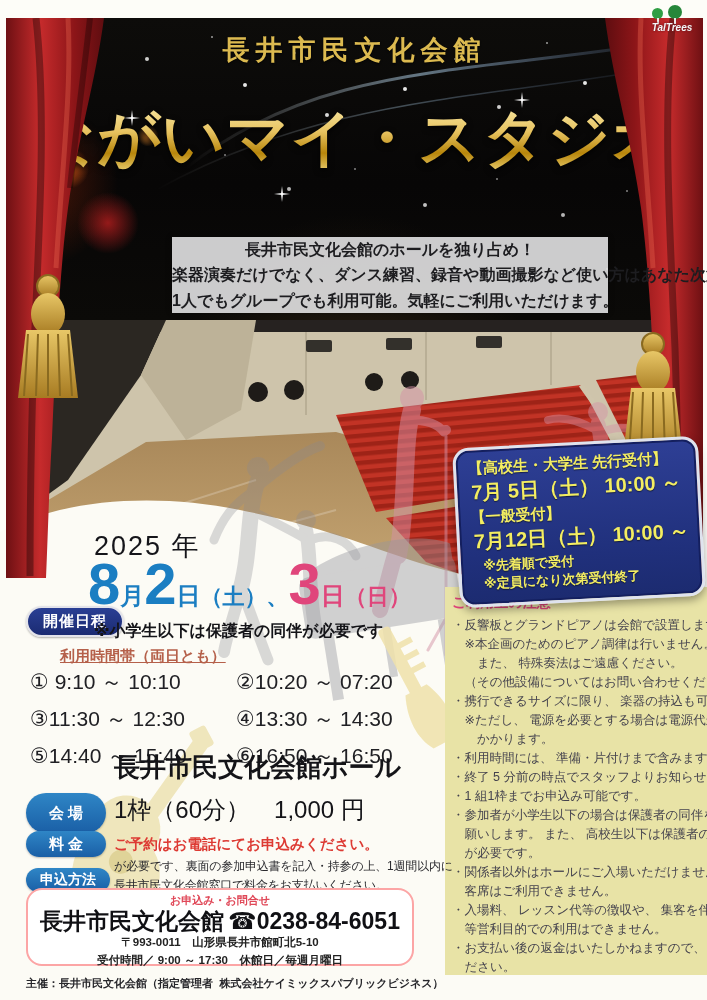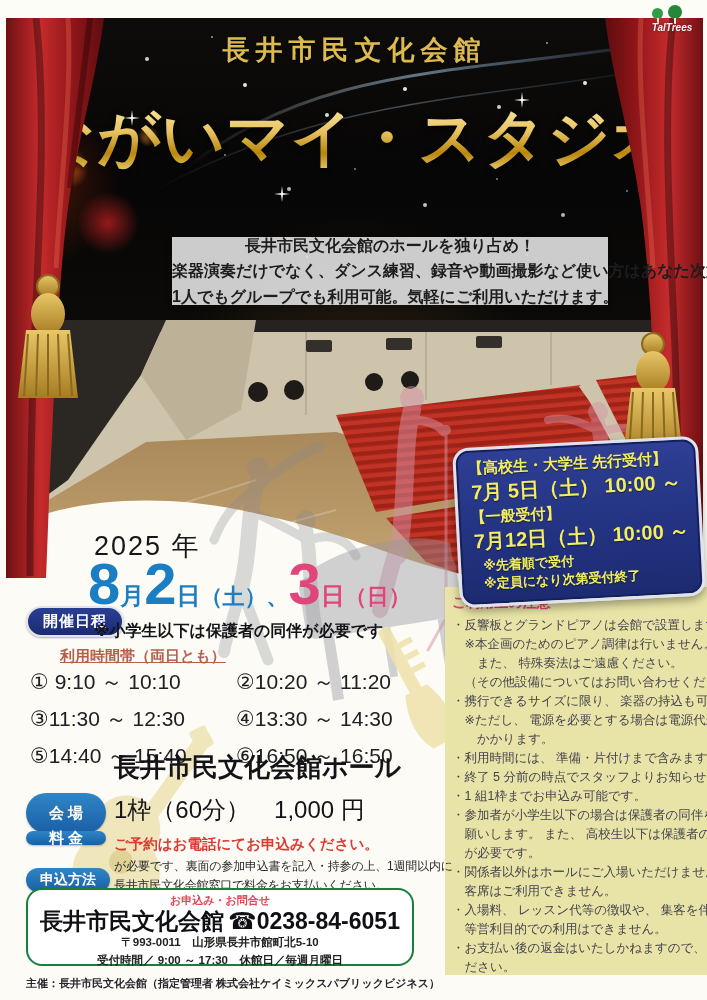--- a/index.html
+++ b/index.html
@@ -48,21 +48,21 @@
     -webkit-background-clip:text;background-clip:text;color:transparent;
     filter:drop-shadow(0 2px 3px rgba(0,0,0,.8));
   }
   .sp{position:absolute;width:16px;height:16px;z-index:6;pointer-events:none;}
   .sp::before{content:"";position:absolute;left:7px;top:0;width:2px;height:16px;
     background:linear-gradient(180deg,transparent,#fff,transparent);}
   .sp::after{content:"";position:absolute;left:0;top:7px;width:16px;height:2px;
     background:linear-gradient(90deg,transparent,#fff,transparent);}
   
   .intro-box{
-    position:absolute;left:172px;top:237px;width:436px;height:68px;z-index:5;
+    position:absolute;left:172px;top:237px;width:436px;height:76px;z-index:5;
     background:rgba(238,238,240,.85);box-shadow:0 0 6px rgba(0,0,0,.3);
     display:flex;flex-direction:column;justify-content:center;text-align:center;
     font-size:16px;font-weight:bold;color:#1d1d20;line-height:1.6;white-space:nowrap;
   }
   
   .photo{position:absolute;left:6px;top:320px;width:697px;height:292px;z-index:1;}
   
   .curve-svg{position:absolute;left:0;top:470px;width:707px;height:150px;z-index:2;}
   .sheet{position:absolute;left:0;top:618px;width:707px;height:382px;background:#fcfbf5;z-index:2;}
   
@@ -113,35 +113,35 @@
   .c-blue{color:#1b7ec2;} .c-pink{color:#e0457b;}
   .guardian-note{position:absolute;left:94px;top:621px;z-index:6;font-size:16px;font-weight:bold;color:#141418;}
   .slots-header{position:absolute;left:60px;top:647px;z-index:6;font-size:15px;font-weight:bold;color:#b5604a;text-decoration:underline;}
   .slots-grid{
     position:absolute;left:30px;top:668px;z-index:6;display:grid;
     grid-template-columns:206px 200px;row-gap:9px;font-size:21px;color:#202024;white-space:nowrap;
   }
   
   .badge-venue{left:26px;top:759px;width:80px;height:40px;font-size:15px;}
   .venue-value{position:absolute;left:114px;top:750px;z-index:6;font-size:26px;font-weight:800;color:#141418;white-space:nowrap;}
-  .badge-fee{left:26px;top:797px;width:80px;height:14px;font-size:15px;}
+  .badge-fee{left:26px;top:797px;width:80px;height:26px;font-size:15px;}
   .fee-value{position:absolute;left:114px;top:794px;z-index:6;font-size:24px;font-weight:normal;color:#141418;white-space:nowrap;}
   .badge-apply{left:26px;top:834px;width:84px;height:24px;font-size:14px;}
   .apply-lead{position:absolute;left:114px;top:835px;z-index:6;font-size:14.5px;font-weight:bold;color:#dd3a33;white-space:nowrap;}
   .apply-detail{position:absolute;left:114px;top:857px;z-index:6;font-size:12px;color:#2a2a2e;line-height:1.55;white-space:nowrap;letter-spacing:-.2px;}
   
   .contact-box{
     position:absolute;left:26px;top:888px;width:388px;height:78px;z-index:6;
-    background:#fff;border:2px solid #15803d;border-radius:16px;box-sizing:border-box;
+    background:#fff;border:2px solid #fca5a5;border-radius:16px;box-sizing:border-box;
     display:flex;flex-direction:column;align-items:center;padding-top:3px;
   }
   .contact-label{font-size:11px;font-weight:bold;color:#e04858;}
   .contact-main{display:flex;align-items:baseline;gap:4px;font-size:23px;font-weight:800;color:#101014;white-space:nowrap;line-height:1.15;}
   .contact-sub{font-size:11.5px;font-weight:bold;color:#222;line-height:1.5;white-space:nowrap;}
-  .organizer{position:absolute;left:26px;top:976px;z-index:6;font-size:11px;font-weight:bold;color:#26262a;white-space:nowrap;}
+  .organizer{position:absolute;left:26px;top:976px;z-index:6;font-size:11px;font-weight:bold;color:#26262a;white-space:nowrap;font-family:Liberation Mono, monospace;}
   
   .notes-panel{
     position:absolute;left:445px;top:587px;width:300px;height:388px;z-index:5;
     background:#e8e3a6;padding:7px 0 0 7px;box-sizing:border-box;
   }
   .notes-title{font-size:14px;font-weight:bold;color:#e0457b;margin-bottom:4px;}
   .notes-lines{font-size:12.5px;color:#45434e;line-height:1.52;white-space:nowrap;}
 </style>
 </head>
 <body>
@@ -344,21 +344,21 @@
     <span class="dnum c-pink">3</span>
     <span class="dunit c-pink">日</span>
     <span class="dparen c-pink">（日）</span>
   </div>
   <div class="guardian-note">※小学生以下は保護者の同伴が必要です</div>
 
   <div class="slots-header">利用時間帯（両日とも）</div>
   <div class="slots-grid">
 
   <div class="slot">① 9:10 ～ 10:10</div>
-      <div class="slot">②10:20 ～ 11:20</div>
+      <div class="slot">②10:20 ～ 07:20</div>
       <div class="slot">③11:30 ～ 12:30</div>
       <div class="slot">④13:30 ～ 14:30</div>
       <div class="slot">⑤14:40 ～ 15:40</div>
       <div class="slot">⑥16:50 ～ 16:50</div>
     </div>
 
   <div class="pill pill-blue badge-venue">会 場</div>
   <div class="venue-value">長井市民文化会館ホール</div>
   <div class="pill pill-blue badge-fee">料 金</div>
   <div class="fee-value">1枠（60分）　1,000 円</div>

